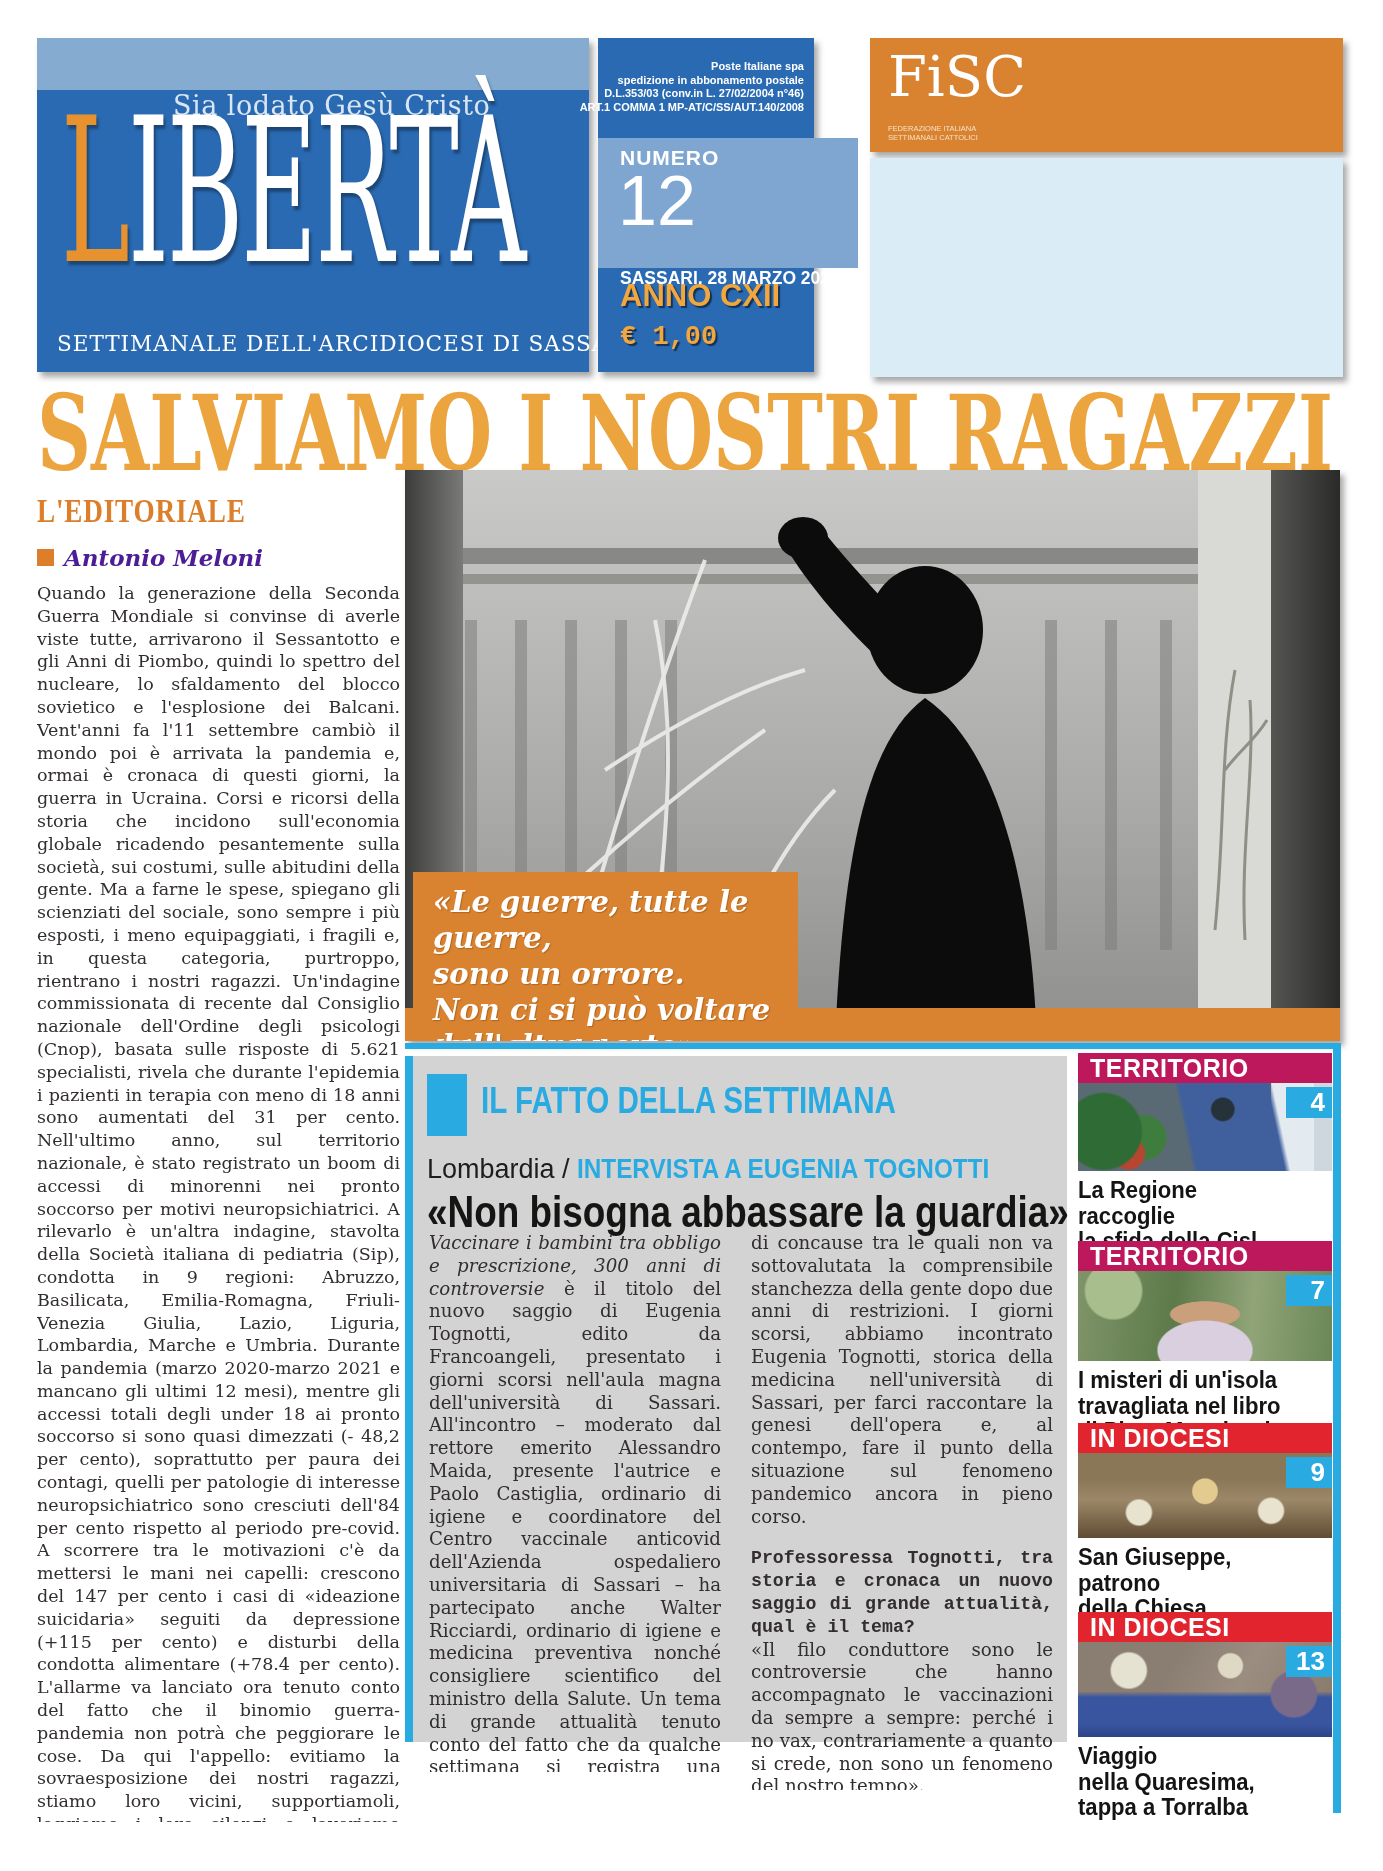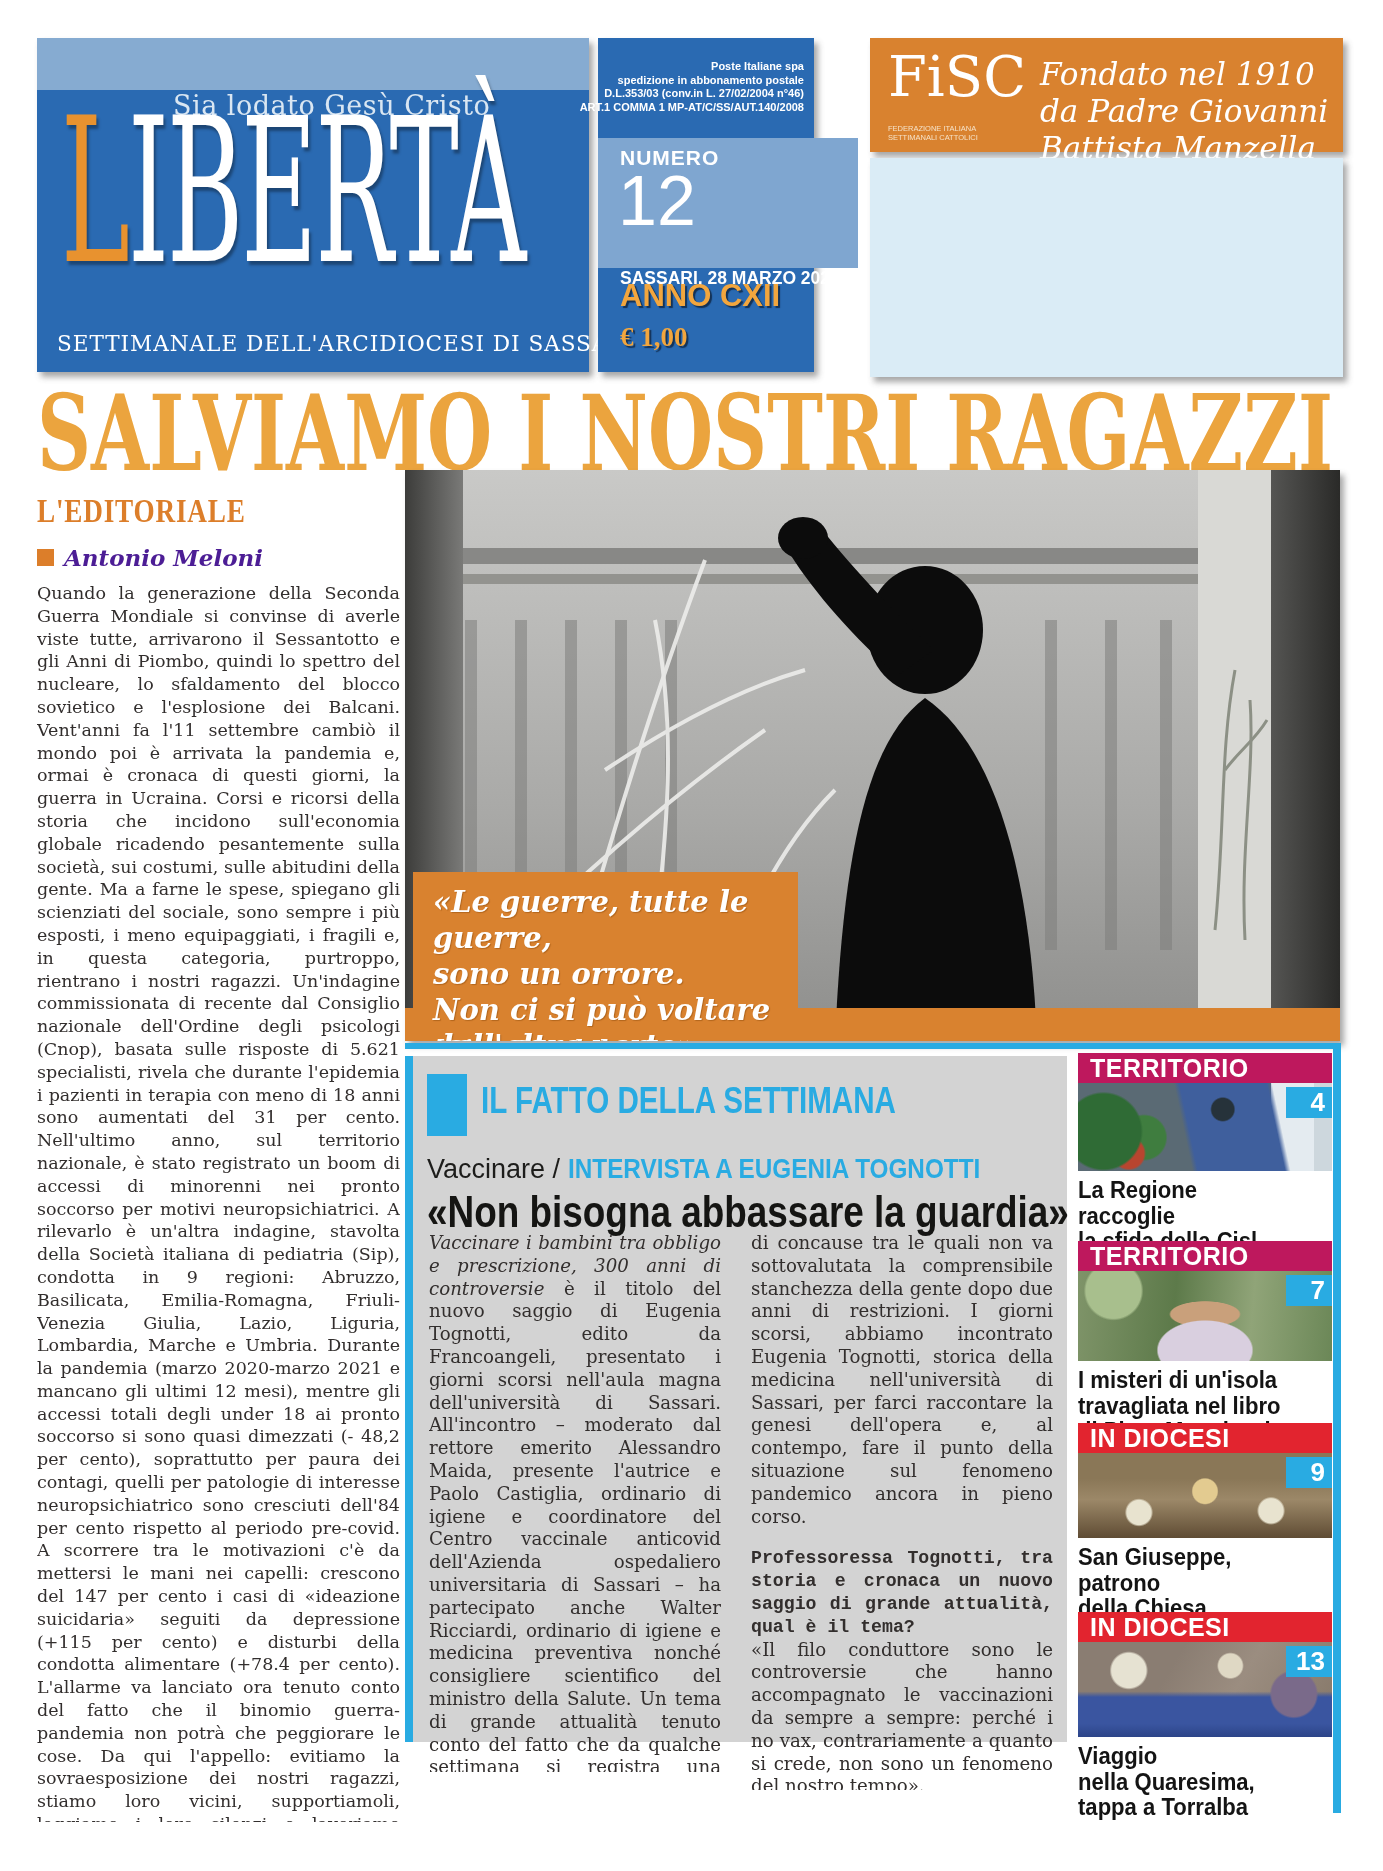--- a/index.html
+++ b/index.html
@@ -23,21 +23,21 @@
           line-height:13.5px;color:#ffffff;text-align:right;white-space:pre-line;}
   .numbox{background:#7fa6d0;}
   .numlabel{font-family:"Liberation Sans",sans-serif;font-weight:bold;font-size:21px;
             color:#ffffff;letter-spacing:1px;}
   .numbig{font-family:"Liberation Sans",sans-serif;font-weight:400;font-size:70px;
           line-height:70px;color:#ffffff;}
   .numdate{font-family:"Liberation Sans",sans-serif;font-weight:bold;font-size:17.5px;
            color:#ffffff;margin-top:28px;}
   .anno{font-family:"Liberation Sans",sans-serif;font-weight:bold;font-size:31px;
         color:#f2a63e;text-shadow:2px 2px 1px rgba(15,40,70,.85);}
-  .price{font-family:Liberation Serif, serif;font-weight:bold;font-size:27px;
+  .price{font-family:Liberation Mono, monospace;font-weight:bold;font-size:27px;
          color:#f2a63e;text-shadow:2px 2px 1px rgba(15,40,70,.85);}
   .fisc-banner{background:#d9822f;}
   .fisc-logo{font-size:56px;line-height:50px;color:#ffffff;}
   .fisc-org{font-family:"Liberation Sans",sans-serif;font-size:7.5px;color:#f6e2c8;
             line-height:9px;white-space:pre-line;}
   .founded{font-style:italic;font-size:31px;line-height:37px;color:#ffffff;white-space:pre-line;}
   .palebox{background:#daecf6;}
   
   .main-headline{font-size:104px;line-height:104px;font-weight:bold;color:#eba43e;
                  white-space:nowrap;transform:scaleX(.72);transform-origin:left top;}
@@ -135,22 +135,20 @@
       <div class="abs numdate" style="left:22px;top:102px;">SASSARI, 28 MARZO 2022</div>
     </div>
     <div class="abs anno" style="left:22px;top:240px;">ANNO CXII</div>
     <div class="abs price" style="left:22px;top:284px;">€ 1,00</div>
   </div>
 
   <div class="abs fisc-banner shadow" style="left:870px;top:38px;width:473px;height:114px;">
     <div class="abs fisc-logo" style="left:18px;top:14px;">FiSC</div>
     <div class="abs fisc-org" style="left:18px;top:86px;">FEDERAZIONE ITALIANA
 SETTIMANALI CATTOLICI</div>
-    <div class="abs founded" style="left:170px;top:18px;">Fondato nel 1910
-da Padre Giovanni Battista Manzella</div>
   </div>
 
   <div class="abs palebox shadow" style="left:870px;top:158px;width:473px;height:219px;"></div>
 
   <div class="abs main-headline" style="left:37px;top:382px;">SALVIAMO I NOSTRI RAGAZZI</div>
 
   <div class="abs edit-kicker" style="left:37px;top:492px;">L'EDITORIALE</div>
   <div class="abs byline" style="left:37px;top:544px;">
     <span class="byline-sq"></span>
     <span class="byline-name">Antonio Meloni</span>
@@ -218,21 +216,21 @@
     </div>
   </div>
 
   <div class="abs cyanline" style="left:405px;top:1043px;width:935px;height:6px;"></div>
   <div class="abs cyanline" style="left:1333px;top:1043px;width:8px;height:770px;"></div>
 
   <div class="abs fattobox" style="left:405px;top:1056px;width:654px;height:686px;">
     <div class="abs fatto-sq" style="left:14px;top:18px;width:40px;height:62px;"></div>
     <div class="abs fatto-section" style="left:68px;top:24px;">IL FATTO DELLA SETTIMANA</div>
     <div class="abs fatto-kicker" style="left:14px;top:98px;">
-      <span>Vaccinare / </span><span class="hl">INTERVISTA A EUGENIA TOGNOTTI</span>
+      <span>Lombardia / </span><span class="hl">INTERVISTA A EUGENIA TOGNOTTI</span>
     </div>
     <div class="abs fatto-headline" style="left:14px;top:130px;">«Non bisogna abbassare la guardia»</div>
     <div class="abs artcol" lang="it" style="left:16px;top:176px;width:292px;height:540px;overflow:hidden;">
       <p><span class="lead">Vaccinare i bambini tra obbligo e prescrizione, 300 anni di controversie</span><span> è il titolo del nuovo saggio di Eugenia Tognotti, edito da Francoangeli, presentato i giorni scorsi nell'aula magna dell'università di Sassari. All'incontro – moderato dal rettore emerito Alessandro Maida, presente l'autrice e Paolo Castiglia, ordinario di igiene e coordinatore del Centro vaccinale anticovid dell'Azienda ospedaliero universitaria di Sassari – ha partecipato anche Walter Ricciardi, ordinario di igiene e medicina preventiva nonché consigliere scientifico del ministro della Salute. Un tema di grande attualità tenuto conto del fatto che da qualche settimana si registra una nuova, preoccupante risalita dei contagi dovuta, con ogni probabilità, a una serie</span></p>
     </div>
     <div class="abs artcol" lang="it" style="left:338px;top:176px;width:302px;height:558px;overflow:hidden;">
       <p>di concause tra le quali non va sottovalutata la comprensibile stanchezza della gente dopo due anni di restrizioni. I giorni scorsi, abbiamo incontrato Eugenia Tognotti, storica della medicina nell'università di Sassari, per farci raccontare la genesi dell'opera e, al contempo, fare il punto della situazione sul fenomeno pandemico ancora in pieno corso.</p>
       <p class="q">Professoressa Tognotti, tra storia e cronaca un nuovo saggio di grande attualità, qual è il tema?</p>
       <p>«Il filo conduttore sono le controversie che hanno accompagnato le vaccinazioni da sempre a sempre: perché i no vax, contrariamente a quanto si crede, non sono un fenomeno del nostro tempo».</p>
 

